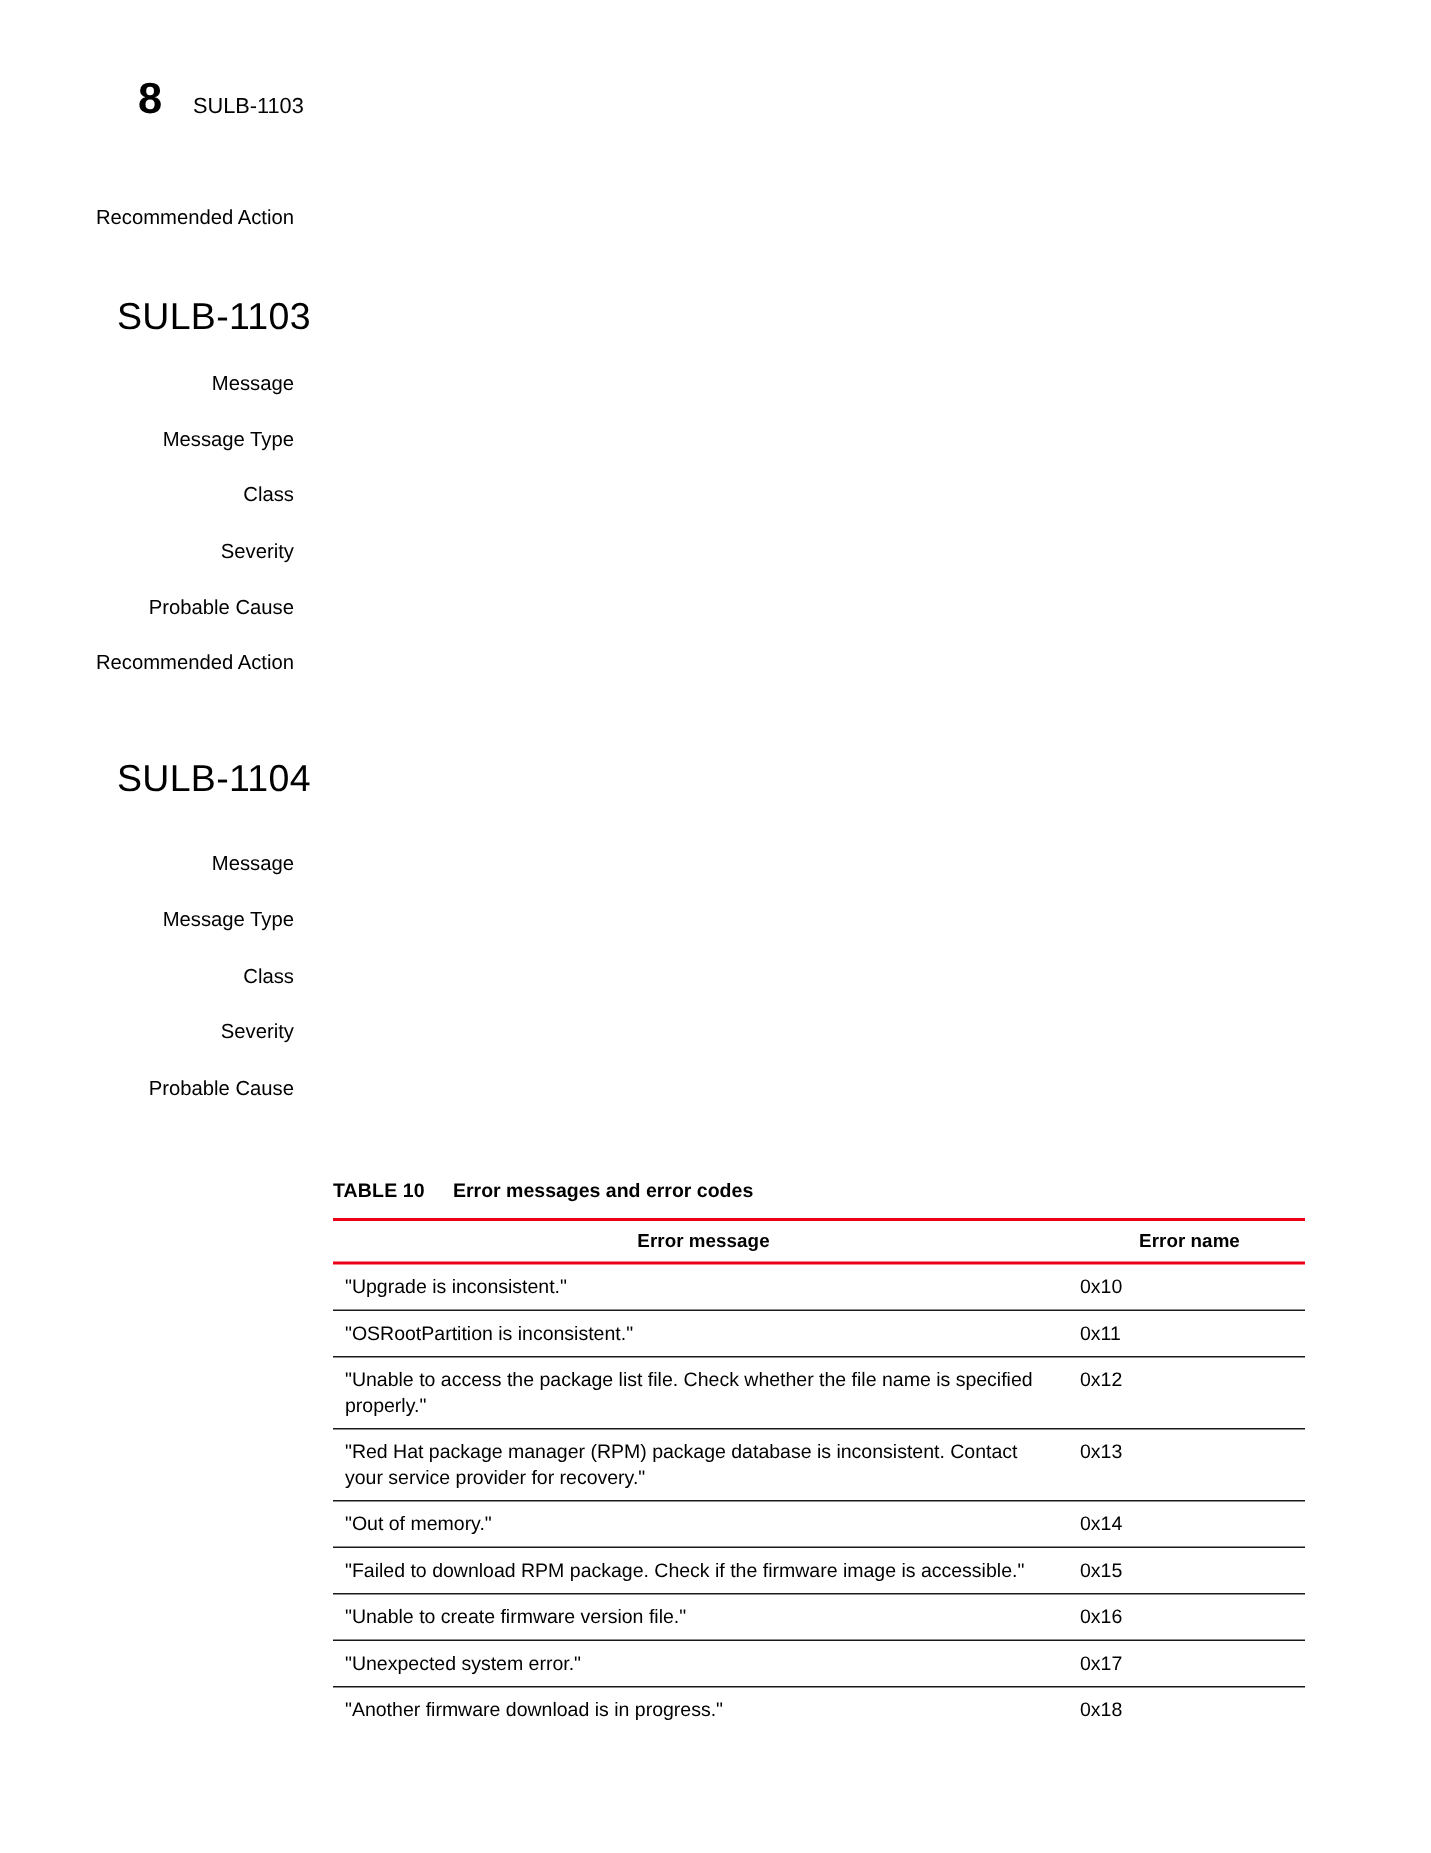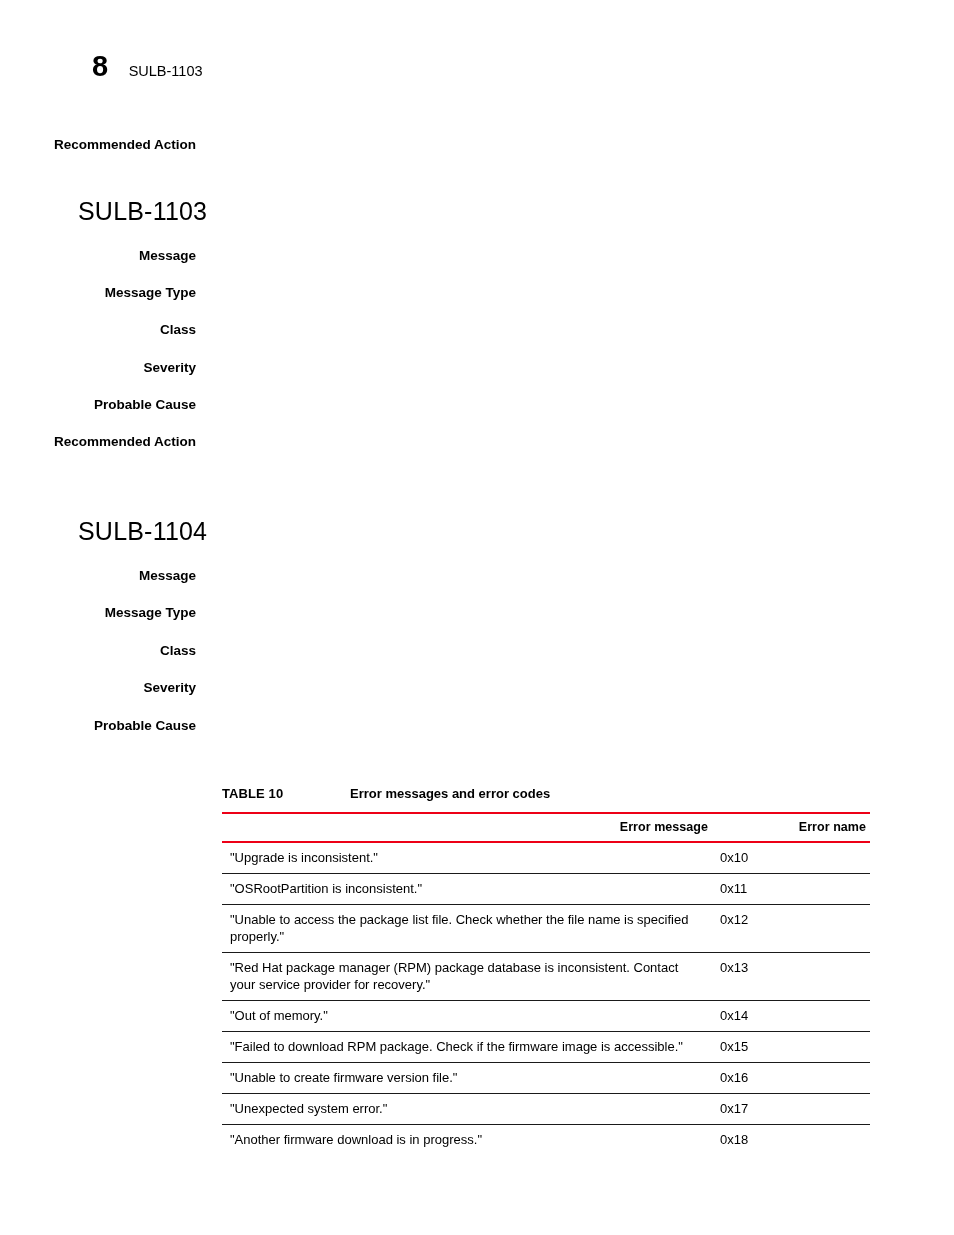--- a/index.html
+++ b/index.html
@@ -45,21 +45,21 @@
     top: 0;
     width: 954px;
   }
 
   .label-row {
     position: absolute;
     left: 0;
     width: 196px;
     text-align: right;
     font-size: 13.5px;
-    font-weight: bold;
+    font-weight: normal;
     line-height: 18.5px;
     color: #000;
   }
 
   .section-heading {
     position: absolute;
     left: 78px;
     font-size: 25px;
     font-weight: normal;
     letter-spacing: 0.2px;
@@ -72,21 +72,20 @@
     position: absolute;
     left: 222px;
     top: 786px;
     width: 648px;
   }
   .table-caption {
     display: flex;
     align-items: baseline;
     font-size: 13px;
     margin-bottom: 11px;
-    gap: 48px;
   }
   .table-caption .caption-label {
     font-weight: bold;
     letter-spacing: 0.1px;
     width: 80px;
     flex: 0 0 80px;
   }
   .table-caption .caption-text {
     font-weight: bold;
   }
@@ -95,21 +94,21 @@
     width: 648px;
     border-collapse: collapse;
     table-layout: fixed;
   }
   table.data-table col.c-msg { width: 490px; }
   table.data-table col.c-code { width: 158px; }
 
   table.data-table thead th {
     font-size: 12.5px;
     font-weight: bold;
-    text-align: right;
+    text-align: center;
     padding: 6px 4px 7px 8px;
     border-top: 2.5px solid #ED0017;
     border-bottom: 2.5px solid #ED0017;
     vertical-align: bottom;
     letter-spacing: 0.05px;
   }
 
   table.data-table tbody td {
     font-size: 13px;
     font-weight: normal;
@@ -141,21 +140,21 @@
 
   <div class="section-heading" style="top:199px;">SULB-1103</div>
 
   <div class="label-row" style="top:247px;">Message</div>
   <div class="label-row" style="top:284px;">Message Type</div>
   <div class="label-row" style="top:321px;">Class</div>
   <div class="label-row" style="top:359px;">Severity</div>
   <div class="label-row" style="top:396px;">Probable Cause</div>
   <div class="label-row" style="top:433px;">Recommended Action</div>
 
-  <div class="section-heading" style="top:519px;">SULB-1104</div>
+  <div class="section-heading" style="top:507px;">SULB-1104</div>
 
   <div class="label-row" style="top:567px;">Message</div>
   <div class="label-row" style="top:604px;">Message Type</div>
   <div class="label-row" style="top:642px;">Class</div>
   <div class="label-row" style="top:679px;">Severity</div>
   <div class="label-row" style="top:717px;">Probable Cause</div>
 
 </div>
 
 <div class="table-block">

